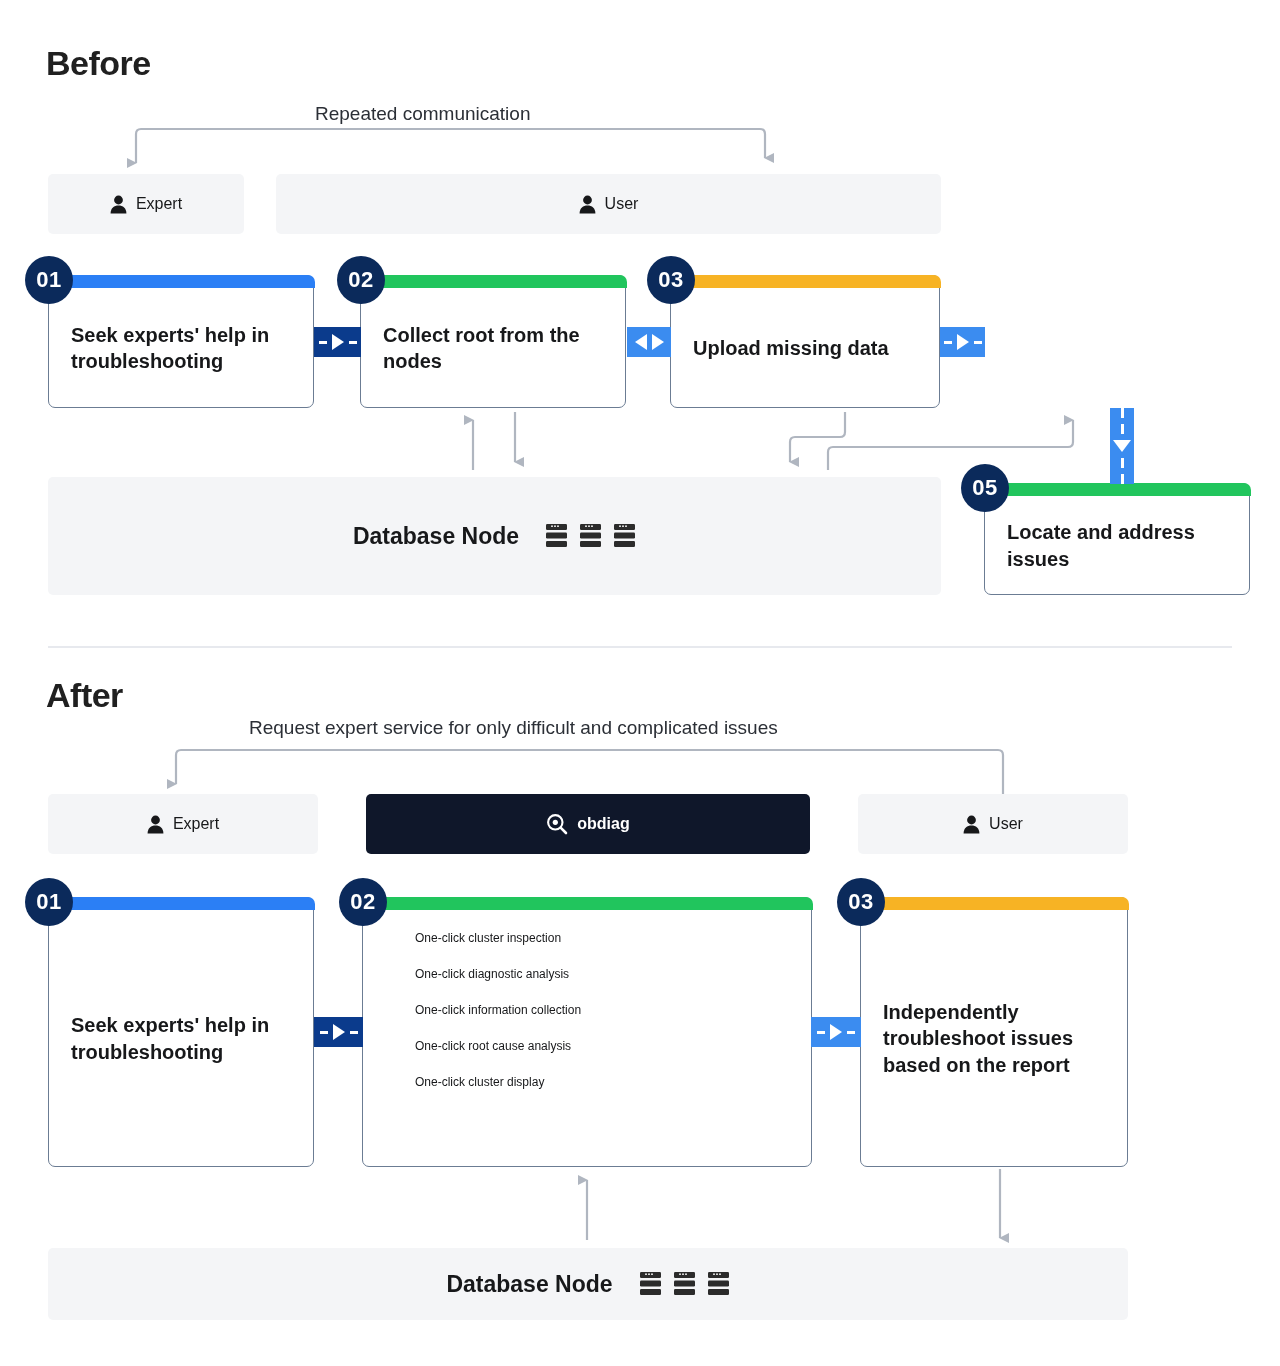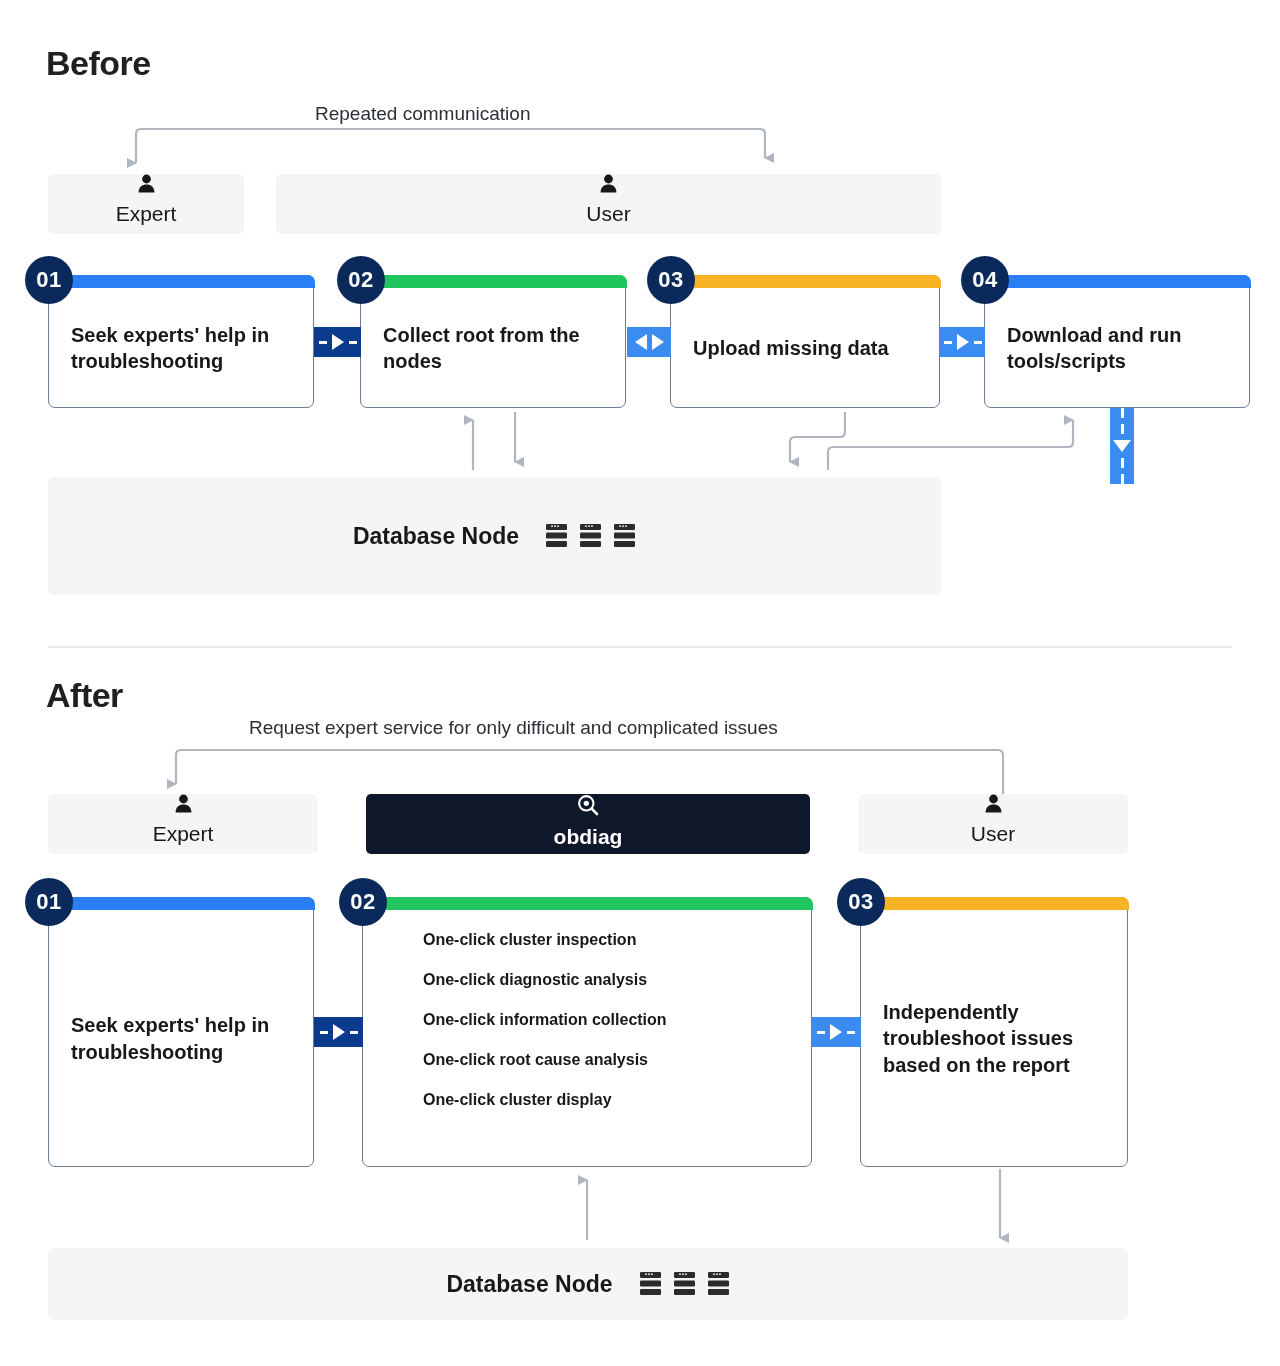--- a/index.html
+++ b/index.html
@@ -34,24 +34,24 @@
   #annot-before { left: 315px; top: 103px; }
   #annot-after  { left: 249px; top: 717px; }
 
   
   .role-chip {
     position: absolute;
     background: #f4f5f7;
     border-radius: 5px;
     display: flex;
     align-items: center;
+    justify-content: center;
     gap: 9px;
-    font-size: 21px;
+    font-size: 16px;
     color: #17181a;
-    flex-direction: column;
   }
   .role-chip.brand {
     background: #0f172a;
     color: #ffffff;
     font-weight: bold;
   }
   .role-chip .glyph { display: inline-flex; align-items: center; }
 
   #chip-before-expert { left: 48px;  top: 174px; width: 196px; height: 60px; }
   #chip-before-user   { left: 276px; top: 174px; width: 665px; height: 60px; }
@@ -113,24 +113,24 @@
   }
   .card .card-text {
     font-size: 20px;
     font-weight: bold;
     line-height: 1.32;
     color: #17181a;
   }
   .card.list .card-body { align-items: flex-start; padding-top: 20px; }
   .card .feature-list { list-style: none; margin: 0; padding: 0 0 0 26px; }
   .card .feature-list li {
-    font-size: 16px;
-    font-weight: bold;
+    font-size: 12px;
+    font-weight: normal;
     color: #17181a;
-    margin: 0 0 22px 12px;
+    margin: 0 0 22px 4px;
     white-space: nowrap;
   }
   .card .feature-list li:last-child { margin-bottom: 0; }
 
   
   #card-b1 { left: 48px;  top: 275px; width: 266px; height: 133px; }
   #card-b2 { left: 360px; top: 275px; width: 266px; height: 133px; }
   #card-b3 { left: 670px; top: 275px; width: 270px; height: 133px; }
   #card-b4 { left: 984px; top: 275px; width: 266px; height: 133px; }
   #card-b5 { left: 984px; top: 483px; width: 266px; height: 112px; }
@@ -283,28 +283,28 @@
   </div>
 
   <div class="card" id="card-b3">
     <div class="accent" style="background:#f7b324"></div>
     <div class="badge">03</div>
     <div class="card-body">
       <div class="card-text">Upload missing data</div>
     </div>
   </div>
 
-  <div class="card" id="card-b4">
-    <div class="accent" style="background:#2b7ff5"></div>
-    <div class="badge">04</div>
-    <div class="card-body">
-      <div class="card-text">Download and run tools/scripts</div>
-    </div>
-  </div>
-
+
+  <div class="card" id="card-b5">
+    <div class="accent" style="background:#21c55d"></div>
+    <div class="badge">05</div>
+    <div class="card-body">
+      <div class="card-text">Locate and address issues</div>
+    </div>
+  </div>
 
   <div class="conn navy" id="conn-b12">
     <span class="dash"></span>
     <span class="tri-r"></span>
     <span class="dash"></span>
   </div>
   <div class="conn blue" id="conn-b23">
     <span class="tri-l"></span>
     <span class="tri-r"></span>
   </div>

